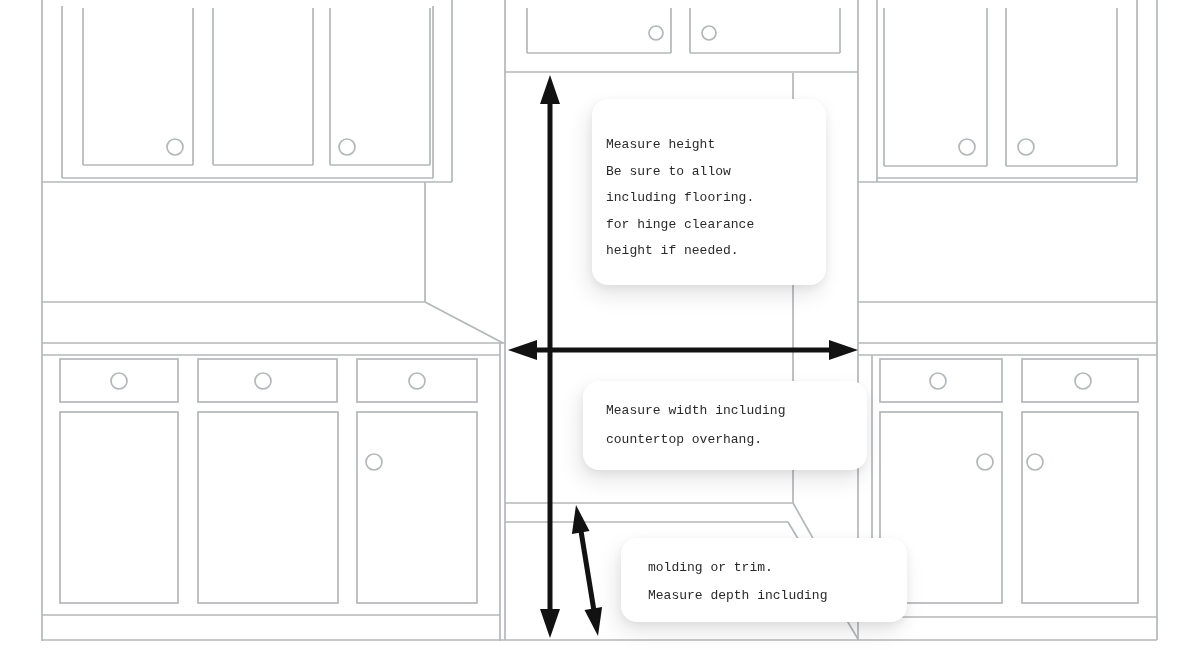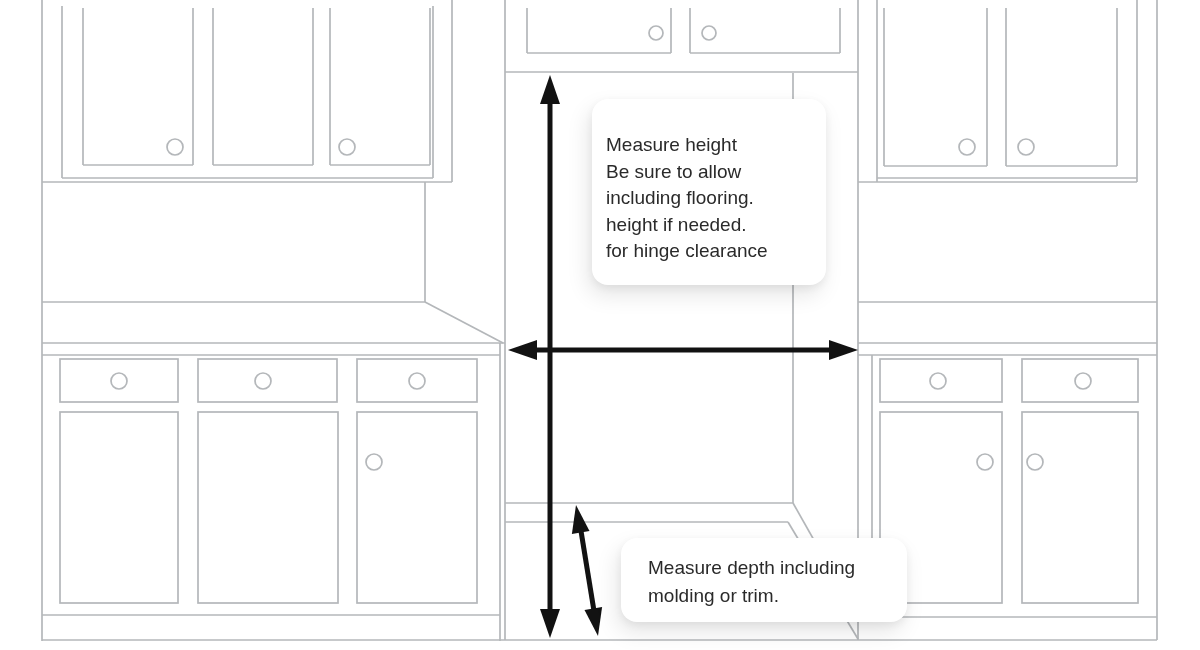--- a/index.html
+++ b/index.html
@@ -11,21 +11,21 @@
     overflow:hidden;font-family:"Liberation Sans", sans-serif;
   }
   .stage svg{position:absolute;left:0;top:0;}
   .gline{stroke:var(--line);stroke-width:1.7;fill:none;}
   .knob{stroke:var(--line);stroke-width:1.7;fill:none;}
   .arrow-line{stroke:var(--arrow);stroke-width:5;fill:none;}
   .arrow-head{fill:var(--arrow);stroke:none;}
   .callout{
     position:absolute;background:var(--callout-bg);border-radius:16px;
     box-shadow:-4px 10px 22px rgba(0,0,0,0.10), 0 3px 9px rgba(0,0,0,0.06);
-    color:var(--text);font-size:19px;font-weight:500;box-sizing:border-box;
+    color:var(--text);font-size:13px;font-weight:500;box-sizing:border-box;font-family:Liberation Mono, monospace;
   }
   .callout .ln{white-space:nowrap;}
   #callout-height{left:592px;top:99px;width:234px;height:186px;padding:33px 10px 0 14px;line-height:26.5px;}
   #callout-width {left:583px;top:381px;width:284px;height:89px;padding:16px 10px 0 23px;line-height:28.5px;}
   #callout-depth {left:621px;top:538px;width:286px;height:84px;padding:16px 10px 0 27px;line-height:27.5px;}
 </style>
 </head>
 <body>
 
 <div class="stage">
@@ -150,23 +150,27 @@
       <line class="arrow-line" x1="581" y1="531" x2="594" y2="611"></line>
       <polygon class="arrow-head" points="576,505 571.9,534.1 589.5,531.1"></polygon>
       <polygon class="arrow-head" points="598,636 584.5,609.9 602.1,606.9"></polygon>
     </g>
   </svg>
 
   <div class="callout" id="callout-height">
     <div class="ln">Measure height</div>
     <div class="ln">Be sure to allow</div>
     <div class="ln">including flooring.</div>
+    <div class="ln">for hinge clearance</div>
     <div class="ln">height if needed.</div>
-    <div class="ln">for hinge clearance</div>
   </div>
 
+  <div class="callout" id="callout-width">
+    <div class="ln">Measure width including</div>
+    <div class="ln">countertop overhang.</div>
+  </div>
 
   <div class="callout" id="callout-depth">
+    <div class="ln">molding or trim.</div>
     <div class="ln">Measure depth including</div>
-    <div class="ln">molding or trim.</div>
   </div>
 
 </div>
 
 </body></html>

